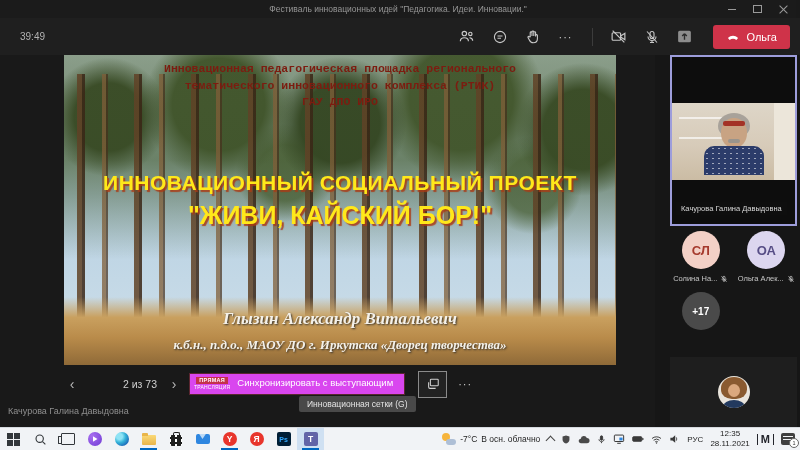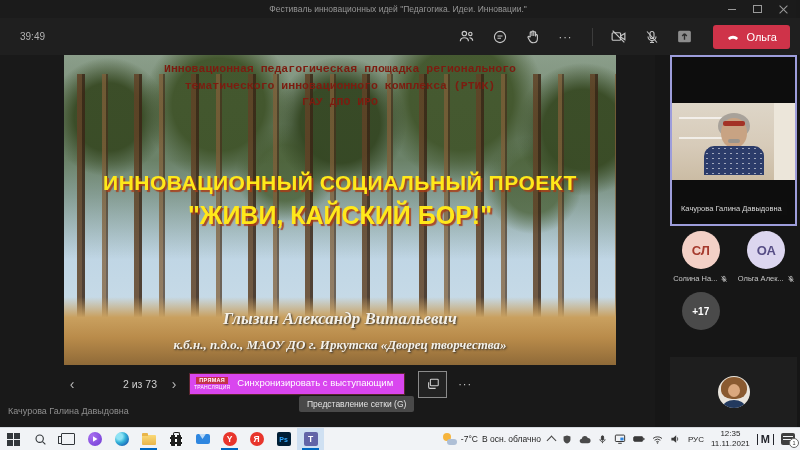--- a/index.html
+++ b/index.html
@@ -272,21 +272,21 @@
       </span>
       <span class="grid-btn">
         <svg width="14" height="14" viewBox="0 0 16 16" fill="none" stroke="#cfcfcf" stroke-width="1.2">
           <rect x="5" y="2.5" width="9" height="7.5" rx="1"></rect>
           <path d="M3 6v5.5a1.5 1.5 0 001.5 1.5H11"></path>
         </svg>
       </span>
       <span class="p-more">···</span>
     </div>
 
-    <div class="tooltip">Представление сетки (G)</div>
+    <div class="tooltip">Инновационная сетки (G)</div>
     <div class="presenter">Качурова Галина Давыдовна</div>
   </div>
 
   <div class="sidebar">
 
     <div class="video-tile">
       <div class="video">
         <span class="window-pane"></span>
         <span class="shelf" style="top:14px"></span>
         <span class="shelf" style="top:34px"></span>
@@ -434,21 +434,21 @@
       </span>
       <span class="tray-icon">
         <svg width="11" height="10" viewBox="0 0 16 14" fill="#3a3a3a">
             <path d="M2 5h3l4-3.5v11L5 9H2z"></path>
             <path d="M10.5 4.5a4.5 4.5 0 010 5" fill="none" stroke="#3a3a3a" stroke-width="1.2"></path>
           </svg>
       </span>
       <span class="lang">РУС</span>
       <span class="clock">
         <div>12:35</div>
-        <div>11.11.2021</div>
+        <div>28.11.2021</div>
       </span>
       <span class="m-logo">М</span>
       <span class="notif">
         <span class="badge">1</span>
       </span>
     </div>
   </div>
 
 </div>
 

